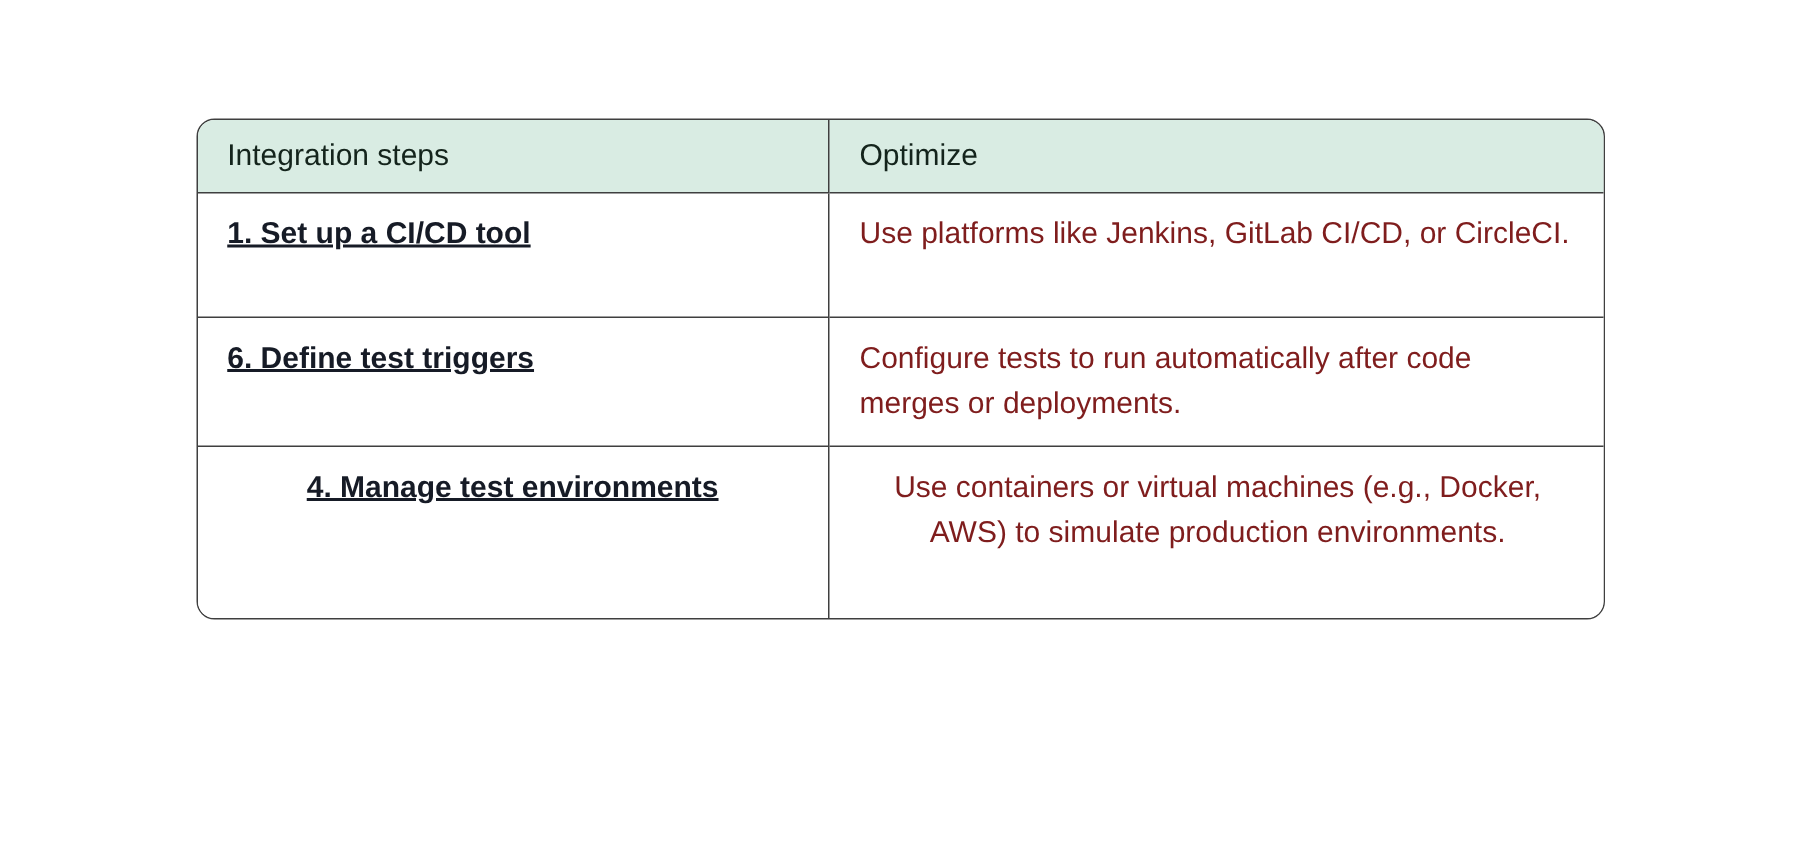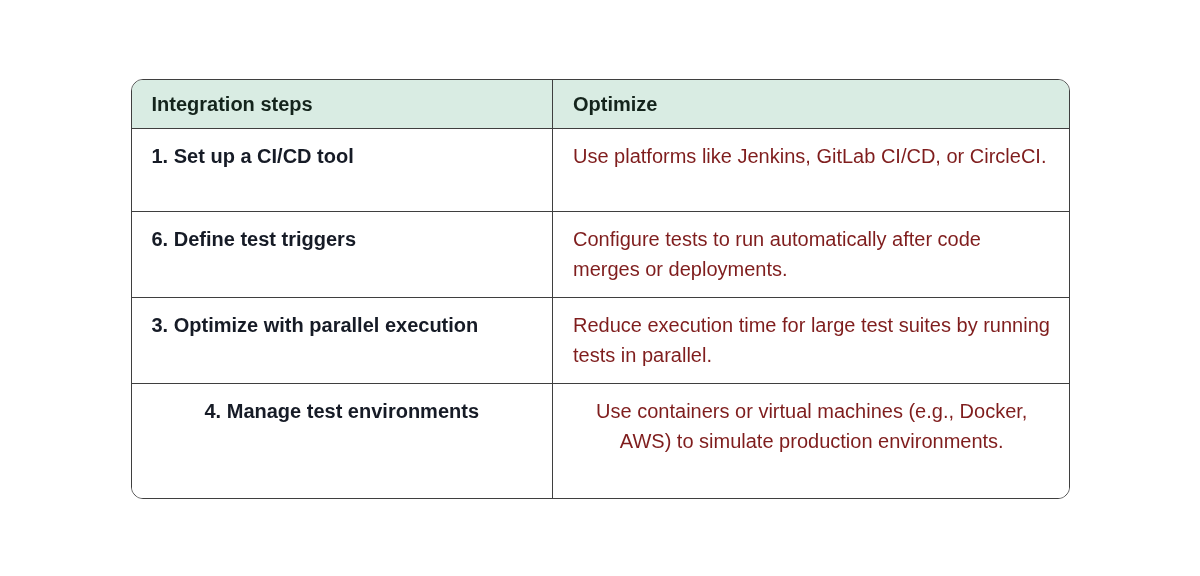--- a/index.html
+++ b/index.html
@@ -32,41 +32,42 @@
 
   th, td {
     text-align: left;
     vertical-align: top;
     font-size: 20px;
     line-height: 30px;
   }
 
   thead th {
     background: #d9ece3;
-    font-weight: bold;
+    font-weight: normal;
     color: #14241c;
     padding: 9px 20px 8px 20px;
     height: 48px;
     vertical-align: middle;
   }
 
   tbody td {
     padding: 12px 20px 13px 20px;
     border-top: 1px solid #3f3f3f;
     background: #ffffff;
     color: #7f1d1d;
   }
 
   th.cell-steps, td.cell-steps {
     border-right: 1px solid #3f3f3f;
   }
 
   td.cell-steps {
     font-weight: bold;
     color: #161b26;
+    text-decoration: underline;
   }
 
   tbody tr.row-1 td, tbody tr.row-2 td, tbody tr.row-3 td { height: 83px; }
   tbody tr.row-4 td { height: 115px; text-align: center; }
 </style>
 </head>
 <body>
 
 <div class="table-wrap">
   <table class="integration-table">
@@ -82,23 +83,19 @@
     </thead>
     <tbody>
       <tr class="row-1">
         <td class="cell-steps">1. Set up a CI/CD tool</td>
         <td class="cell-details">Use platforms like Jenkins, GitLab CI/CD, or CircleCI.</td>
       </tr>
       <tr class="row-2">
         <td class="cell-steps">6. Define test triggers</td>
         <td class="cell-details">Configure tests to run automatically after code merges or deployments.</td>
       </tr>
-      <tr class="row-3">
-        <td class="cell-steps">3. Optimize with parallel execution</td>
-        <td class="cell-details">Reduce execution time for large test suites by running tests in parallel.</td>
-      </tr>
       <tr class="row-4">
         <td class="cell-steps">4. Manage test environments</td>
         <td class="cell-details">Use containers or virtual machines (e.g., Docker, AWS) to simulate production environments.</td>
       </tr>
     </tbody>
   </table>
 </div>
 
 </body></html>

